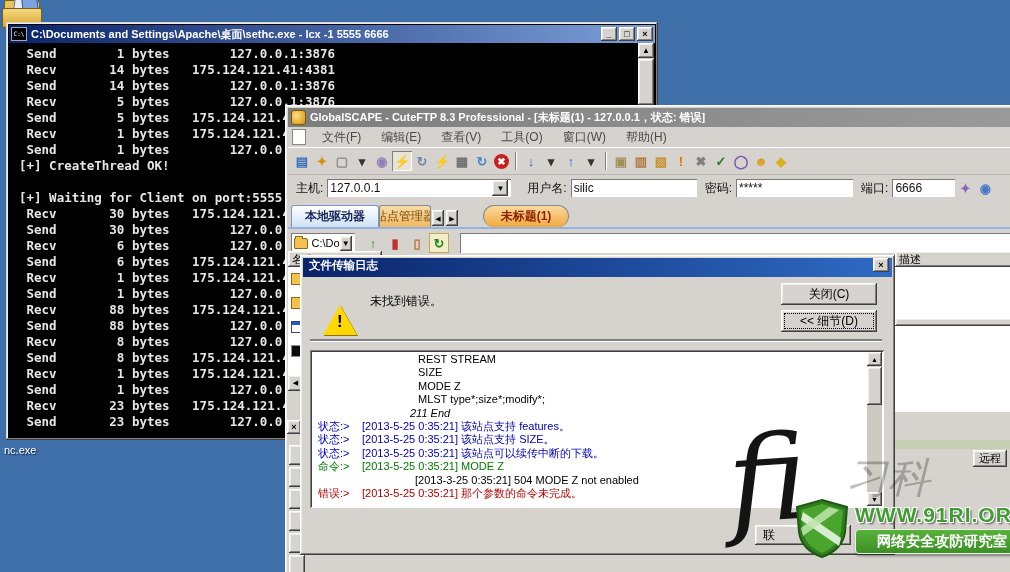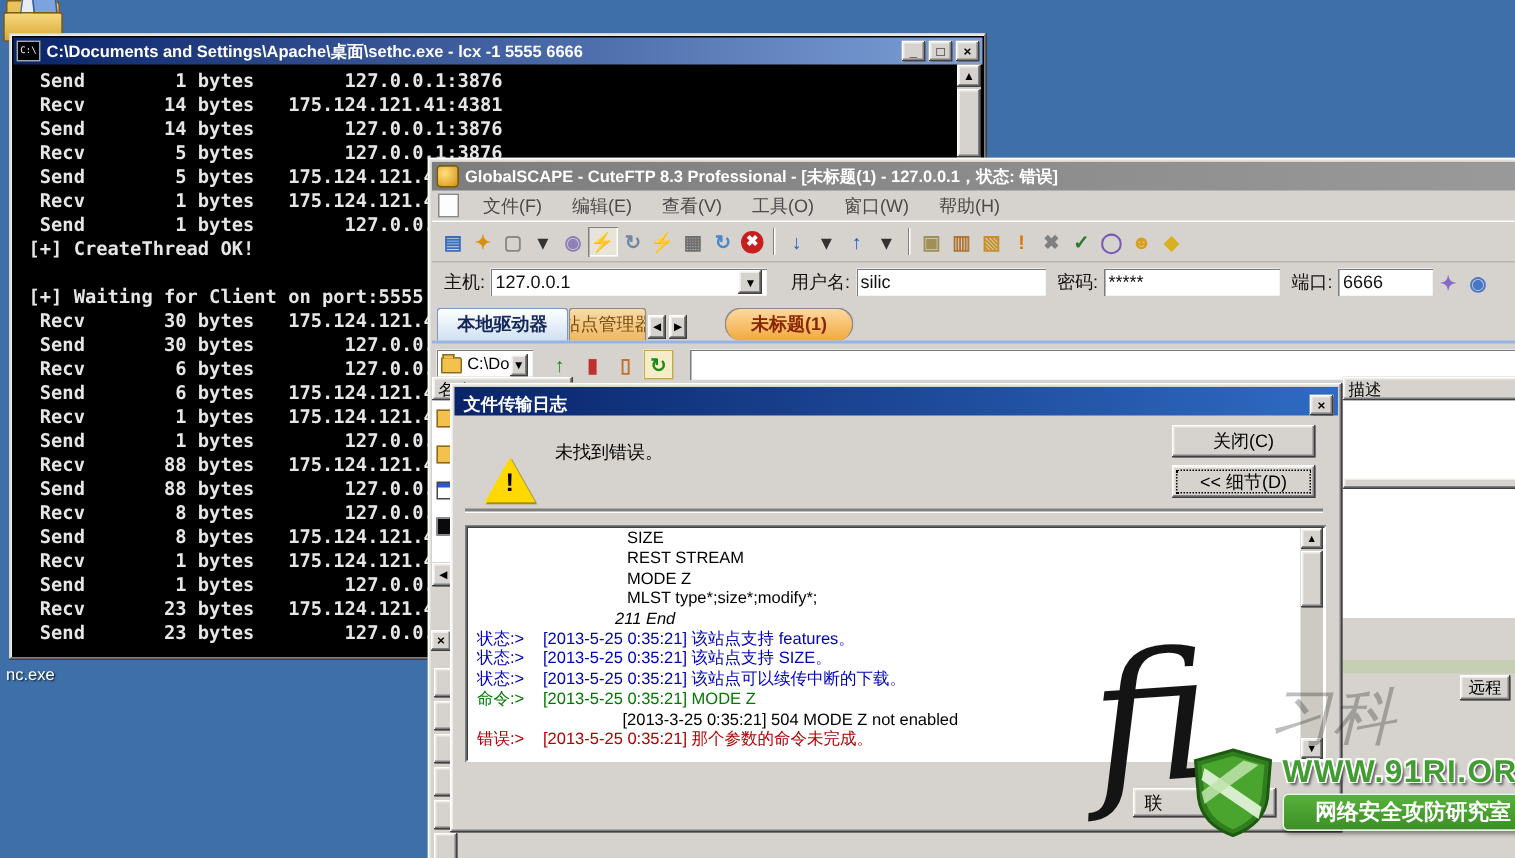--- a/index.html
+++ b/index.html
@@ -61,21 +61,21 @@
   .fi{width:12px;height:10px;margin:0 3px;flex:none;}
   .fi.folder{background:#f2c14e;border:1px solid #8a6a20;}
   .fi.window{background:#fff;border:1px solid #445;box-shadow:inset 0 3px #2858c8;}
   .fi.cmd{background:#0a0a0a;border:1px solid #889;}
   .lrow{height:24px;display:flex;align-items:center;font-size:11px;color:#222;}
   .qcell{width:16px;height:20px;margin-bottom:2px;}
 
   
   #dlg{left:300px;top:255px;width:595px;height:300px;z-index:30;
     background:#d6d3ce;box-shadow:inset -1px -1px #404040,inset 1px 1px #fff,inset -2px -2px #808080,inset 2px 2px #efede8;padding:3px;box-sizing:border-box;}
-  #dlg-title{height:19px;background:linear-gradient(to right,#0a246a,#2f6bc4);display:flex;align-items:flex-end;padding:0 3px;}
+  #dlg-title{height:19px;background:linear-gradient(to right,#0a246a,#2f6bc4);display:flex;align-items:flex-start;padding:0 3px;}
   #dlg-title .ttl{color:#fff;font-size:11.5px;font-weight:bold;flex:1;margin-left:3px;}
   .warn-tri{width:0;height:0;border-left:17px solid transparent;border-right:17px solid transparent;border-bottom:30px solid #ffd800;position:relative;filter:drop-shadow(1px 1px 0 #8a7000);}
   .warn-tri span{position:absolute;left:-3px;top:7px;font-weight:bold;font-size:17px;color:#000;}
   .focus-dotted{outline:1px dotted #000;outline-offset:-4px;}
   #log-box{position:absolute;left:10px;top:95px;width:574px;height:158px;background:#fff;
     box-shadow:inset 1px 1px #808080,inset -1px -1px #fff,inset 2px 2px #404040;overflow:hidden;}
   #log-list{position:absolute;left:2px;top:3px;right:18px;bottom:2px;font-size:11px;line-height:13.4px;white-space:nowrap;}
   .logrow{height:13.4px;display:flex;}
   .loglabel{width:50px;flex:none;padding-left:6px;box-sizing:border-box;}
   .logrow.raw .logtext{padding-left:106px;}
@@ -293,24 +293,24 @@
     <div class="abs warn-tri" style="left:20px;top:28px">
         <span>!</span>
       </div>
     <div class="abs" style="left:70px;top:38px;font-size:12px;color:#000">未找到错误。</div>
     <div class="abs btn95" style="left:481px;top:28px;width:96px;height:22px">关闭(C)</div>
     <div class="abs btn95 focus-dotted" style="left:481px;top:55px;width:96px;height:22px">&lt;&lt; 细节(D)</div>
     <div class="abs" style="left:10px;top:84px;width:572px;height:2px;box-shadow:0 1px #fff,0 0 #808080;background:#808080"></div>
     <div id="log-box">
       <div id="log-list">
           <div class="logrow raw">
+            <span class="logtext">REST STREAM</span>
+          </div>
+          <div class="logrow raw">
             <span class="logtext">SIZE</span>
-          </div>
-          <div class="logrow raw">
-            <span class="logtext">REST STREAM</span>
           </div>
           <div class="logrow raw">
             <span class="logtext">MODE Z</span>
           </div>
           <div class="logrow raw">
             <span class="logtext">MLST type*;size*;modify*;</span>
           </div>
           <div class="logrow raw2">
             <span class="logtext">211 End</span>
           </div>

